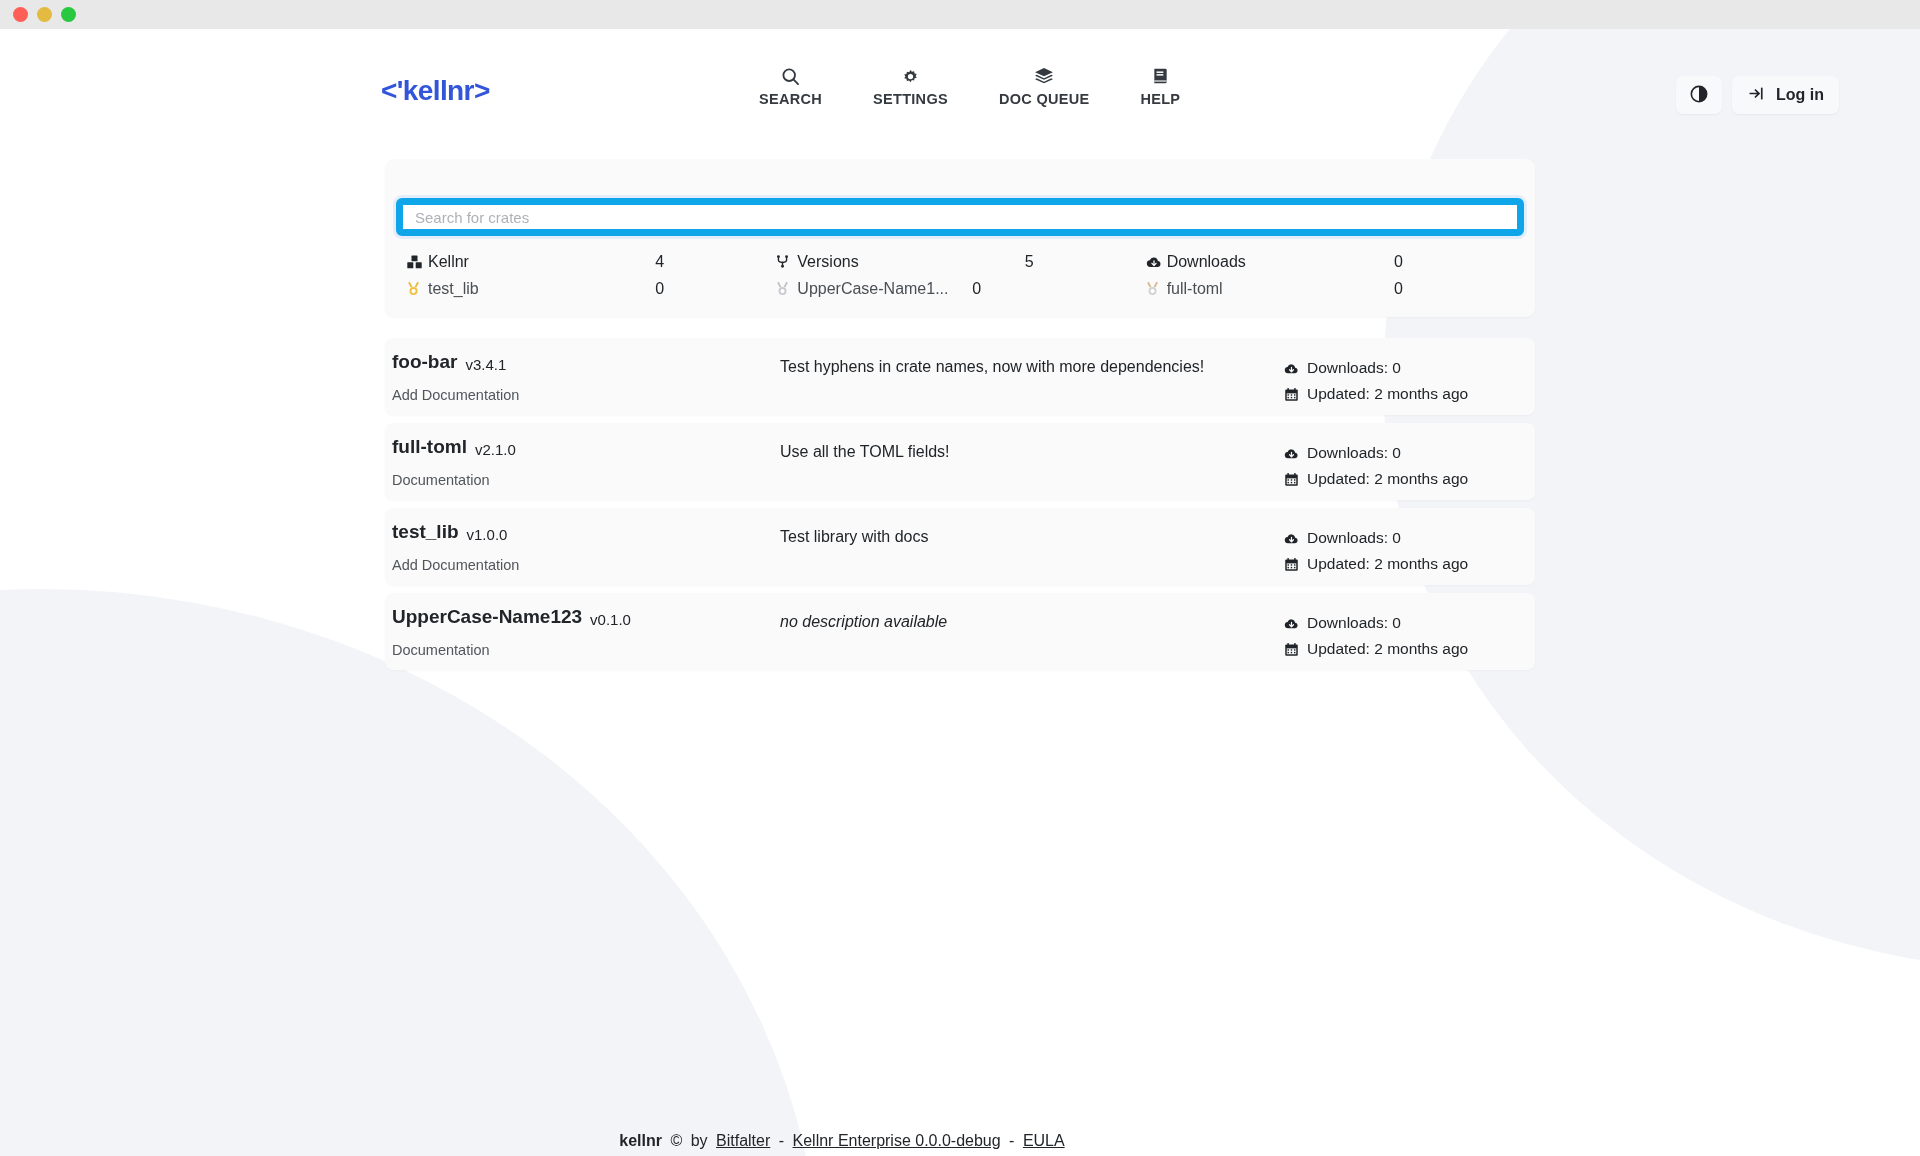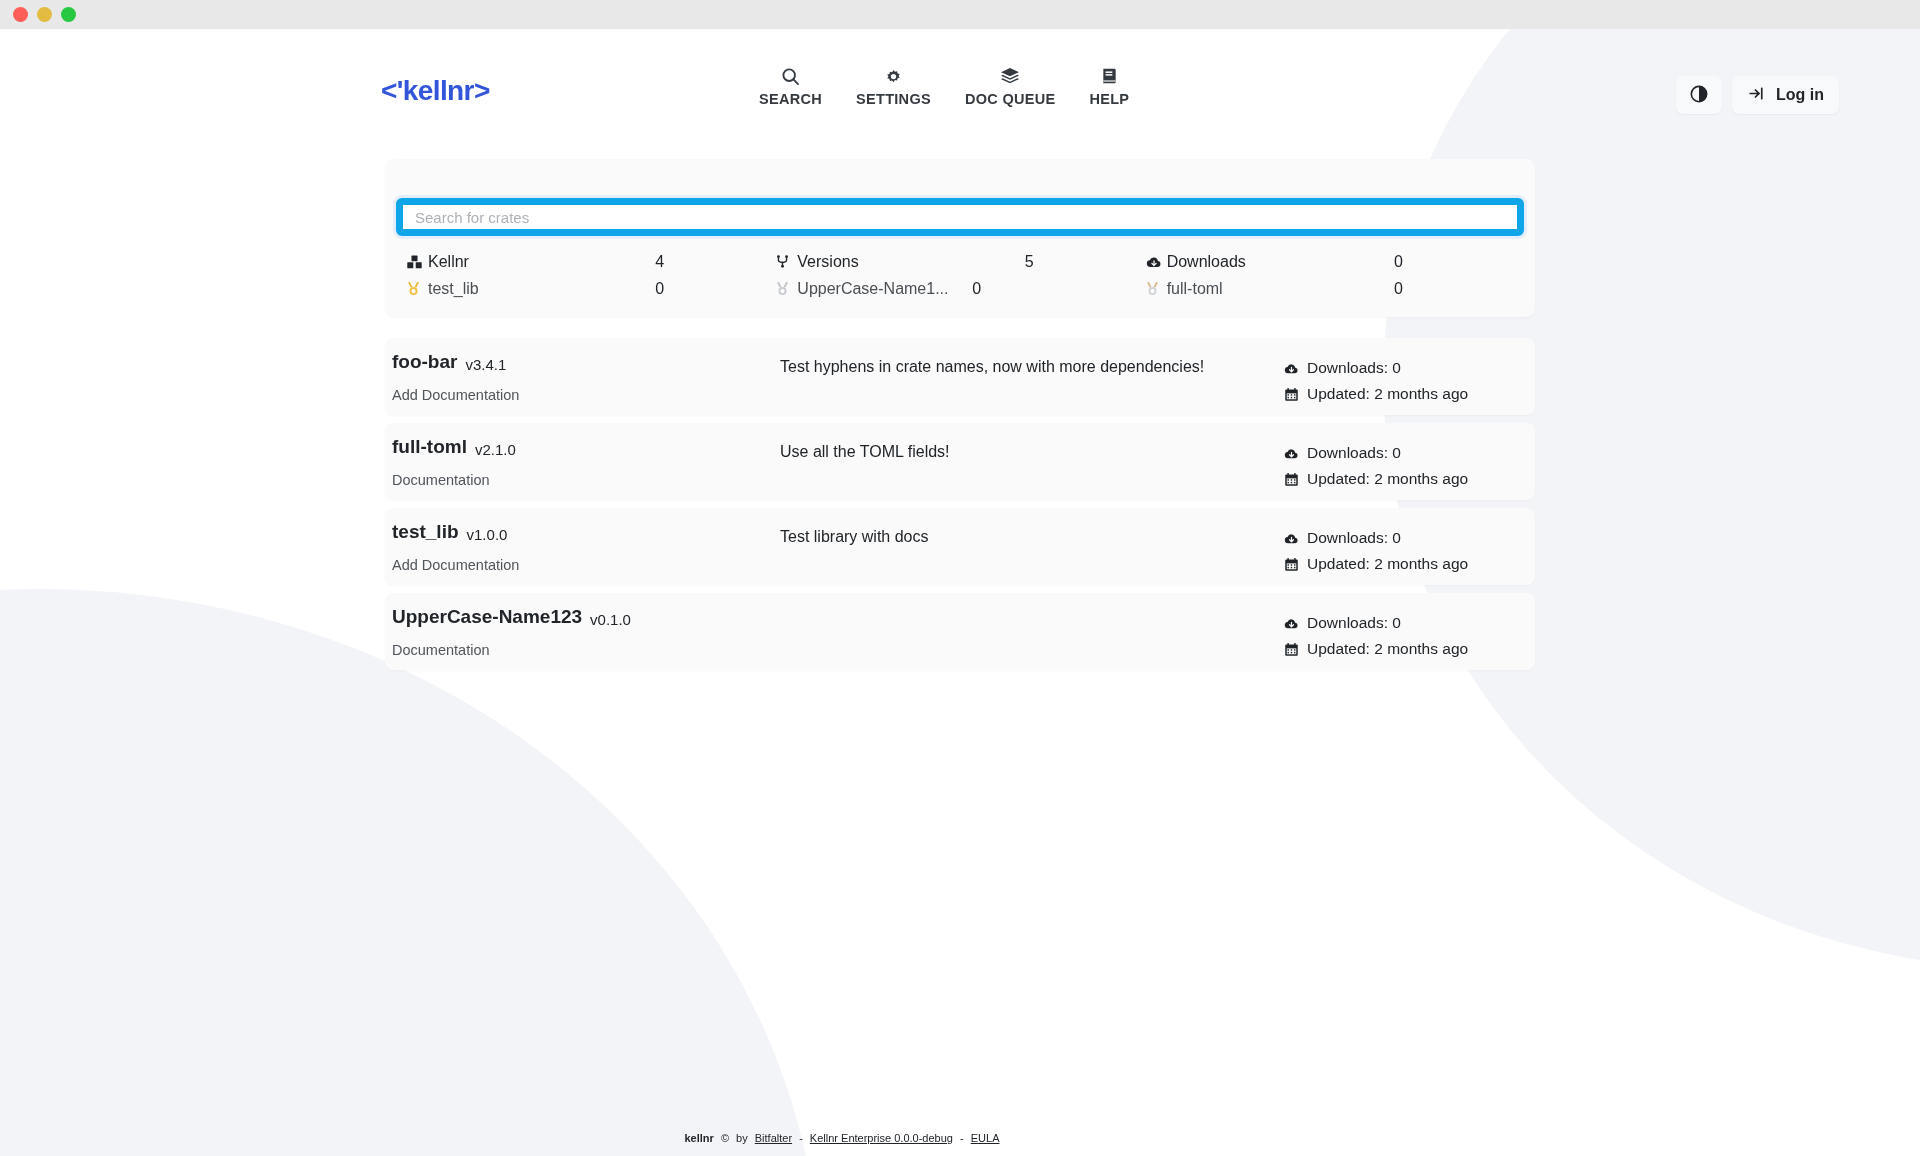--- a/index.html
+++ b/index.html
@@ -91,21 +91,21 @@
     letter-spacing: -0.6px;
     line-height: 1;
     text-decoration: none;
   }
 
   #main-nav {
     position: absolute;
     left: 742px;
     top: 36px;
     display: flex;
-    gap: 0;
+    gap: 17px;
     text-align: right;
   }
   .nav-item {
     display: flex;
     flex-direction: column;
     align-items: center;
     justify-content: flex-start;
     text-decoration: none;
     color: #343a40;
     padding: 0 17px;
@@ -307,21 +307,21 @@
     flex: 0 0 17px;
   }
 
   
   #footer {
     position: absolute;
     left: 0;
     top: 1103px;
     width: 1684px;
     text-align: center;
-    font-size: 11px;
+    font-size: 16px;
     color: #212529;
     z-index: 20;
   }
   #footer b { font-weight: 700; }
   #footer a {
     color: #212529;
     text-decoration: underline;
     cursor: pointer;
   }
   .foot-sep { padding: 0 2px; }
@@ -626,20 +626,21 @@
       </div>
 
       <div class="crate-card">
         <div class="crate-left">
           <div class="crate-title-row">
             <a class="crate-name">UpperCase-Name123</a>
             <span class="crate-version">v0.1.0</span>
           </div>
           <a class="crate-doclink">Documentation</a>
         </div>
+        <div class="crate-desc empty">no description available</div>
         <div class="crate-meta">
           <div class="meta-row">
             <span class="meta-ico">
               <svg width="17" height="15" viewBox="0 0 24 24" fill="#212529">
                 <path d="M6.2 19.4a5.0 5.0 0 0 1-.5-9.97 6.3 6.3 0 0 1 12.1 1.2 4.4 4.4 0 0 1-.5 8.77z"></path>
                 <path d="M12 10.2v6.0M8.9 14.0 12 17.4 15.1 14.0" stroke="#fafafa" stroke-width="1.9" fill="none" stroke-linecap="round" stroke-linejoin="round"></path>
               </svg>
             </span>
             <span>Downloads: 0</span>
           </div>

